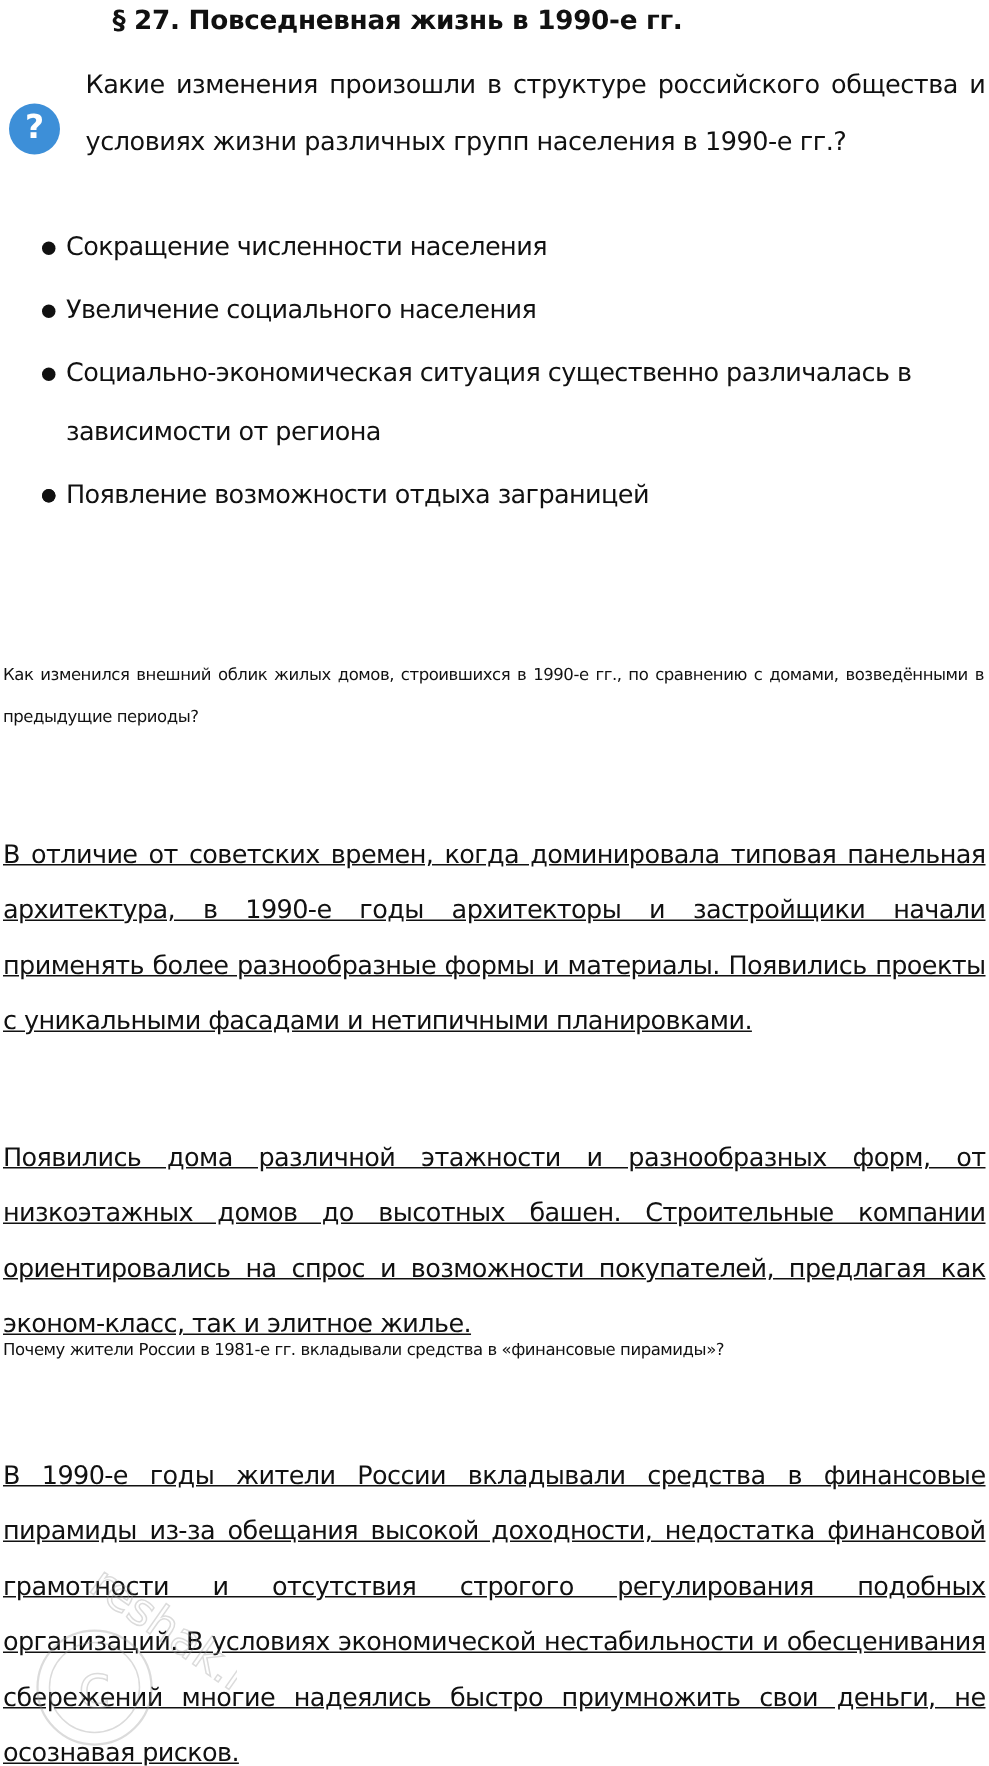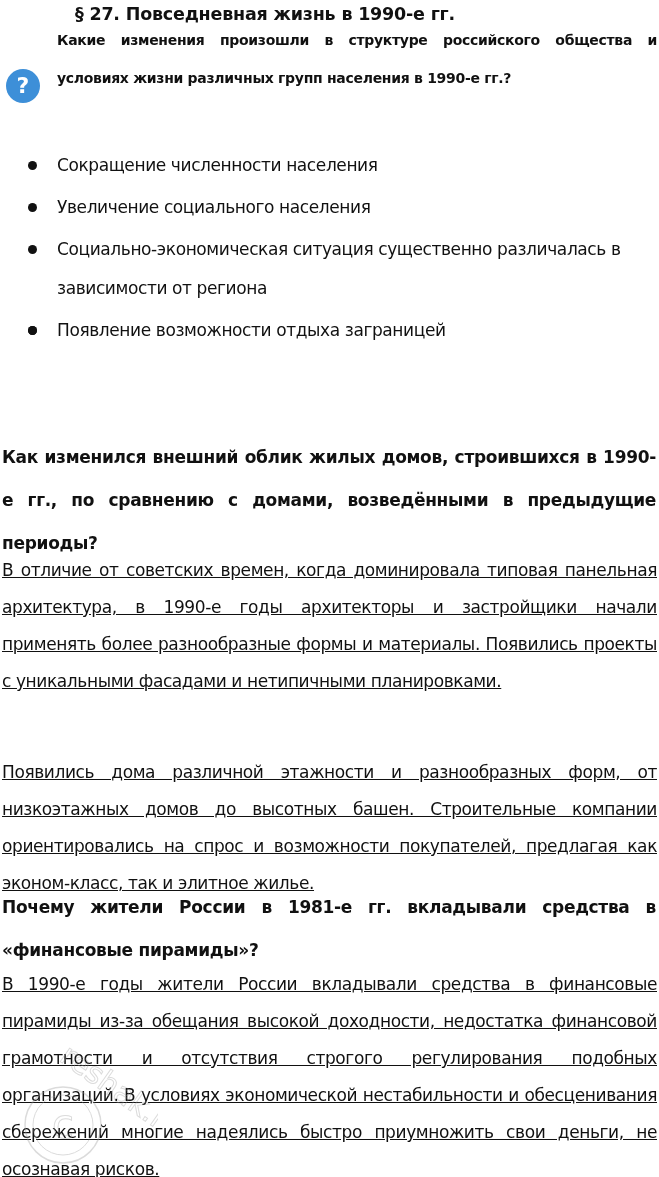--- a/index.html
+++ b/index.html
@@ -15,23 +15,23 @@
       position: absolute;
       left: 0; top: 2px; width: 530px;
       text-align: center;
       font-weight: bold;
       font-size: 17.5px;
       line-height: 24px;
       letter-spacing: -0.2px;
     }
     .intro-q {
       position: absolute;
-      left: 57px; top: 21px; width: 600px;
-      font-weight: bold;
-      font-size: 14px;
+      left: 57px; top: 38px; width: 600px;
+      font-weight: normal;
+      font-size: 17px;
       line-height: 38px;
       text-align: justify;
       letter-spacing: -0.3px;
     }
     .q-icon {
       position: absolute;
       left: 6px; top: 69px;
       width: 34px; height: 34px;
       border-radius: 50%;
       background: #3d8fd8;
@@ -44,37 +44,37 @@
     .bullets {
       position: absolute;
       left: 0; top: 146px; width: 659px;
       list-style: none; margin: 0; padding: 0;
       font-size: 17px;
       line-height: 39px;
       letter-spacing: -0.4px;
     }
     .bullets li {
       position: relative;
-      padding-left: 57px;
+      padding-left: 44px;
       padding-right: 2px;
       margin-bottom: 3px;
     }
     .bullets .dot {
       position: absolute;
       left: 28px; top: 15px;
       width: 9px; height: 9px;
       border-radius: 50%;
       background: #111111;
     }
     .section-q {
       position: absolute;
       left: 2px; width: 654px;
-      font-weight: bold;
-      font-size: 17px;
-      line-height: 43px;
+      font-weight: normal;
+      font-size: 11px;
+      line-height: 28px;
       text-align: justify;
       text-align-last: left;
       letter-spacing: -0.3px;
     }
     .para {
       position: absolute;
       left: 2px; width: 655px;
       font-size: 17px;
       line-height: 37px;
       text-align: justify;

